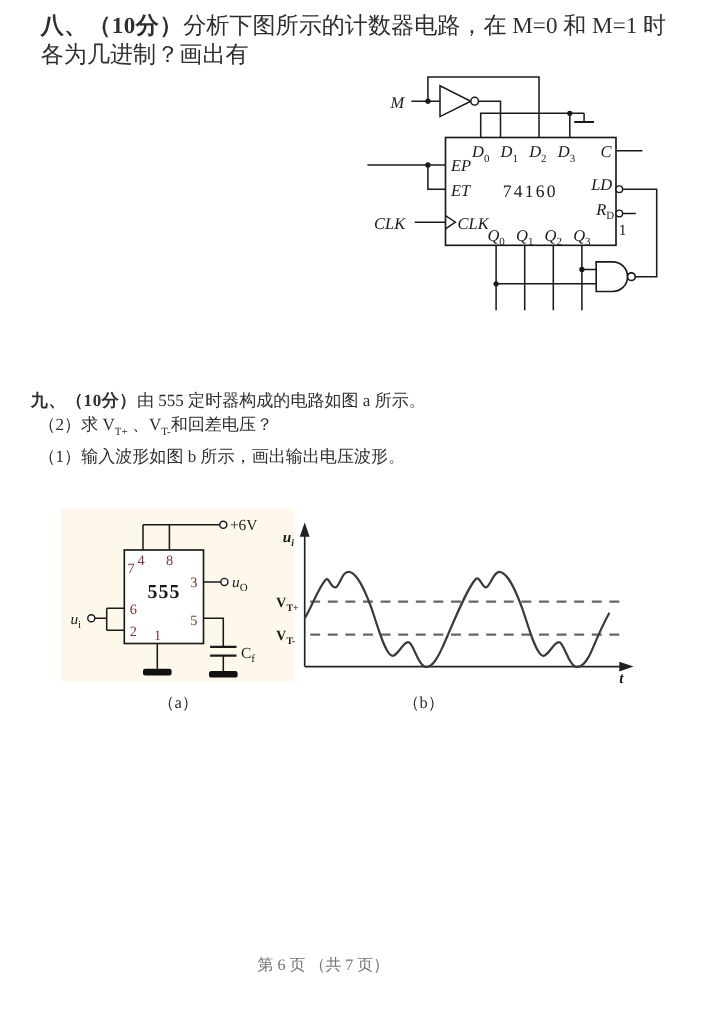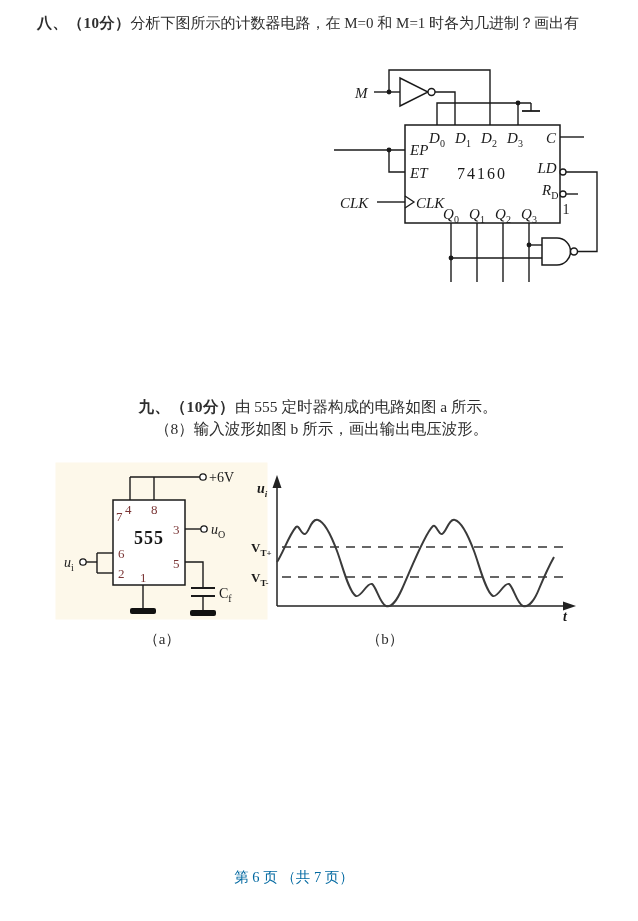--- a/index.html
+++ b/index.html
@@ -1,26 +1,26 @@
 <!DOCTYPE html>
 <html><head>
 <meta charset="utf-8">
 <style>
   html,body{margin:0;padding:0;}
   body{
     width:638px;height:921px;position:relative;background:#ffffff;
     font-family:"Liberation Serif","DejaVu Serif",serif;color:#2e2e2e;overflow:hidden;
   }
-  .q8{position:absolute;left:37px;top:10px;width:572px;font-size:15px;line-height:26px;}
-  .q9{position:absolute;left:28px;top:396px;width:580px;font-size:15.5px;line-height:22.3px;text-align:center;}
+  .q8{position:absolute;left:37px;top:10px;width:572px;font-size:21px;line-height:26px;}
+  .q9{position:absolute;left:28px;top:354px;width:580px;font-size:15.5px;line-height:22.3px;}
   .q9 .item{padding-left:7px;}
   b.qhead{font-weight:bold;letter-spacing:0.5px;}
   sub{font-size:10px;}
   .caption{position:absolute;font-size:15px;text-align:center;color:#2e2e2e;}
-  .footer{position:absolute;left:0;top:868px;width:588px;text-align:center;font-size:14.5px;color:#0369a1;}
+  .footer{position:absolute;left:0;top:868px;width:588px;text-align:center;font-size:14.5px;color:#737373;}
   svg text{fill:#1a1a1a;}
   .lbl{font-family:"Liberation Serif",serif;font-style:italic;font-size:15px;}
   .lbl14{font-family:"Liberation Serif",serif;font-style:italic;font-size:14px;}
   .plain{font-family:"Liberation Serif",serif;font-style:normal;font-size:14px;}
   .chipnum{font-family:"Liberation Serif",serif;font-size:16px;letter-spacing:2px;}
   .subp{font-size:10px;font-style:normal;}
   .pin{font-family:"Liberation Serif",serif;font-size:13px;fill:#7a3535;}
   .t555{font-family:"Liberation Serif",serif;font-weight:bold;font-size:18px;letter-spacing:1px;}
   .wv{font-family:"Liberation Serif",serif;font-weight:bold;font-style:italic;font-size:14px;}
   .vt{font-family:"Liberation Serif",serif;font-weight:bold;font-size:13px;}
@@ -91,21 +91,22 @@
   <text class="lbl" x="212" y="133"><tspan>R</tspan><tspan class="subp" dy="4">D</tspan></text>
   <text class="plain" x="236" y="152" text-anchor="middle">1</text>
   <text class="lbl" x="121" y="157" text-anchor="middle"><tspan>Q</tspan><tspan class="subp" dy="4">0</tspan></text>
   <text class="lbl" x="147" y="157" text-anchor="middle"><tspan>Q</tspan><tspan class="subp" dy="4">1</tspan></text>
   <text class="lbl" x="173" y="157" text-anchor="middle"><tspan>Q</tspan><tspan class="subp" dy="4">2</tspan></text>
   <text class="lbl" x="199" y="157" text-anchor="middle"><tspan>Q</tspan><tspan class="subp" dy="4">3</tspan></text>
 </svg>
 
 <div class="q9">
   <div><b class="qhead">九、（10分）</b><span>由 555 定时器构成的电路如图 a 所示。</span></div>
-  <div class="item">（8）输入波形如图 b 所示，画出输出电压波形。</div>
+  <div class="item"><span>（2）求 V</span><sub>T+</sub><span> 、V</span><sub>T-</sub><span>和回差电压？</span></div>
+  <div class="item">（1）输入波形如图 b 所示，画出输出电压波形。</div>
 </div>
 
 <svg style="position:absolute;left:55px;top:462px;" width="215" height="160" viewBox="0 0 215 160">
   <rect x="0.5" y="0.5" width="212" height="157" fill="#fdf8ea" stroke="none"></rect>
   <g stroke="#1a1a1a" stroke-width="1.4" fill="none">
     <path d="M75,15 V38"></path>
     <path d="M99,15 V38"></path>
     <path d="M75,15 H145"></path>
     <path d="M130,67 H146"></path>
     <path d="M130,100 H148 V126"></path>

